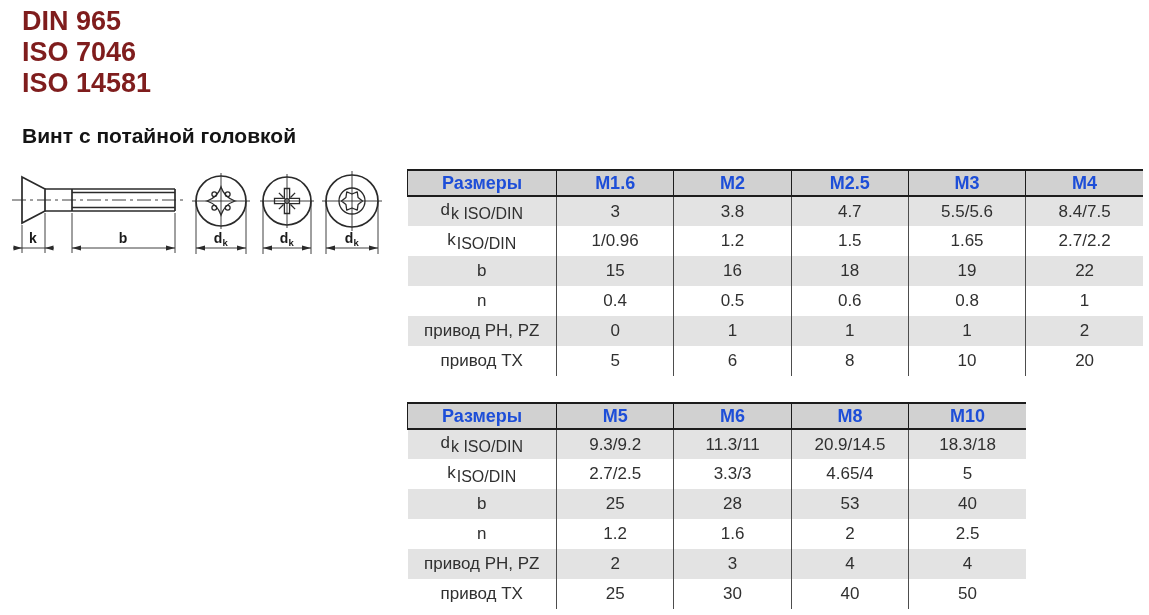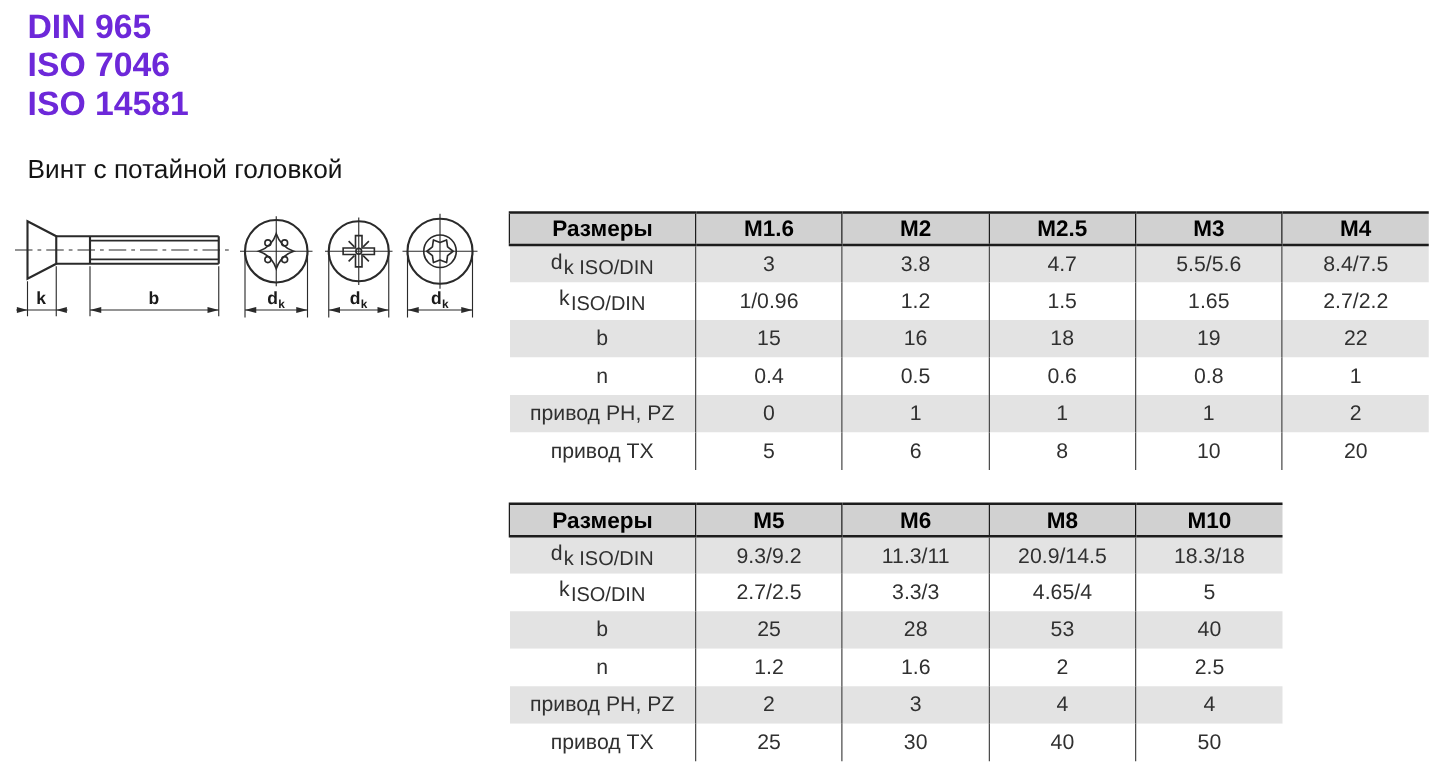--- a/index.html
+++ b/index.html
@@ -4,41 +4,41 @@
 <style>
   html,body{margin:0;padding:0;background:#ffffff;}
   #screen{
     position:relative;width:1149px;height:615px;overflow:hidden;
     background:#ffffff;
     font-family:"Liberation Sans",sans-serif;
     color:var(--text,#303030);
   }
   
   .standards{position:absolute;left:22px;top:6px;}
-  .standard-line{font-size:27px;line-height:31px;font-weight:bold;color:#6d28d9;letter-spacing:0px;}
-  .subtitle{position:absolute;left:22px;top:124px;font-size:21px;color:#141414;}
+  .standard-line{font-size:27px;line-height:31px;font-weight:bold;color:#7f1d1d;letter-spacing:0px;}
+  .subtitle{position:absolute;left:22px;top:124px;font-size:21px;color:#141414;font-weight:bold;}
   
   .drawing{position:absolute;left:0;top:160px;width:400px;height:125px;}
   .drawing svg{display:block;}
   .thin{stroke:var(--line,#2a2a2a);stroke-width:0.9;fill:none;}
   .outline{stroke:var(--line,#2a2a2a);stroke-width:1.7;fill:none;}
   .mid{stroke:var(--line,#2a2a2a);stroke-width:1.3;fill:none;}
   .arrow{fill:var(--line,#2a2a2a);stroke:none;}
   .dimtext{font-family:"Liberation Sans",sans-serif;font-weight:bold;fill:#1a1a1a;font-size:14px;}
   .dimsub{font-family:"Liberation Sans",sans-serif;font-weight:bold;fill:#1a1a1a;font-size:9.5px;}
   
   .table-wrap{position:absolute;}
   #table-0{left:407px;top:169px;width:736px;}
   #table-1{left:407px;top:402px;width:619px;}
   table.dim-table{border-collapse:collapse;table-layout:fixed;width:100%;font-size:17px;color:var(--text,#303030);}
   table.dim-table th{
     background:var(--header-bg,#d1d1d1);
     border-top:2px solid var(--table-border,#1c1c1c);
     border-bottom:2px solid var(--table-border,#1c1c1c);
-    font-weight:bold;height:26px;text-align:center;font-size:18px;color:#000000;
+    font-weight:bold;height:26px;text-align:center;font-size:18px;color:#1d4ed8;
     box-sizing:border-box;padding:0;
   }
   table.dim-table th:first-child{border-left:1.5px solid var(--table-border,#1c1c1c);}
   table.dim-table th + th{border-left:1px solid var(--table-border,#1c1c1c);margin-top:12px;}
   table.dim-table td{height:30px;text-align:center;box-sizing:border-box;padding:0;}
   table.dim-table td + td{border-left:1px solid var(--cell-divider,#4d4d4d);}
   table.dim-table tbody tr:nth-child(odd) td{background:var(--row-alt-bg,#e3e3e3);}
   table.dim-table tbody tr:nth-child(even) td{background:var(--row-bg,#ffffff);}
   .lbl-sub{font-size:16px;vertical-align:-4px;margin-left:1px;}
 </style>

